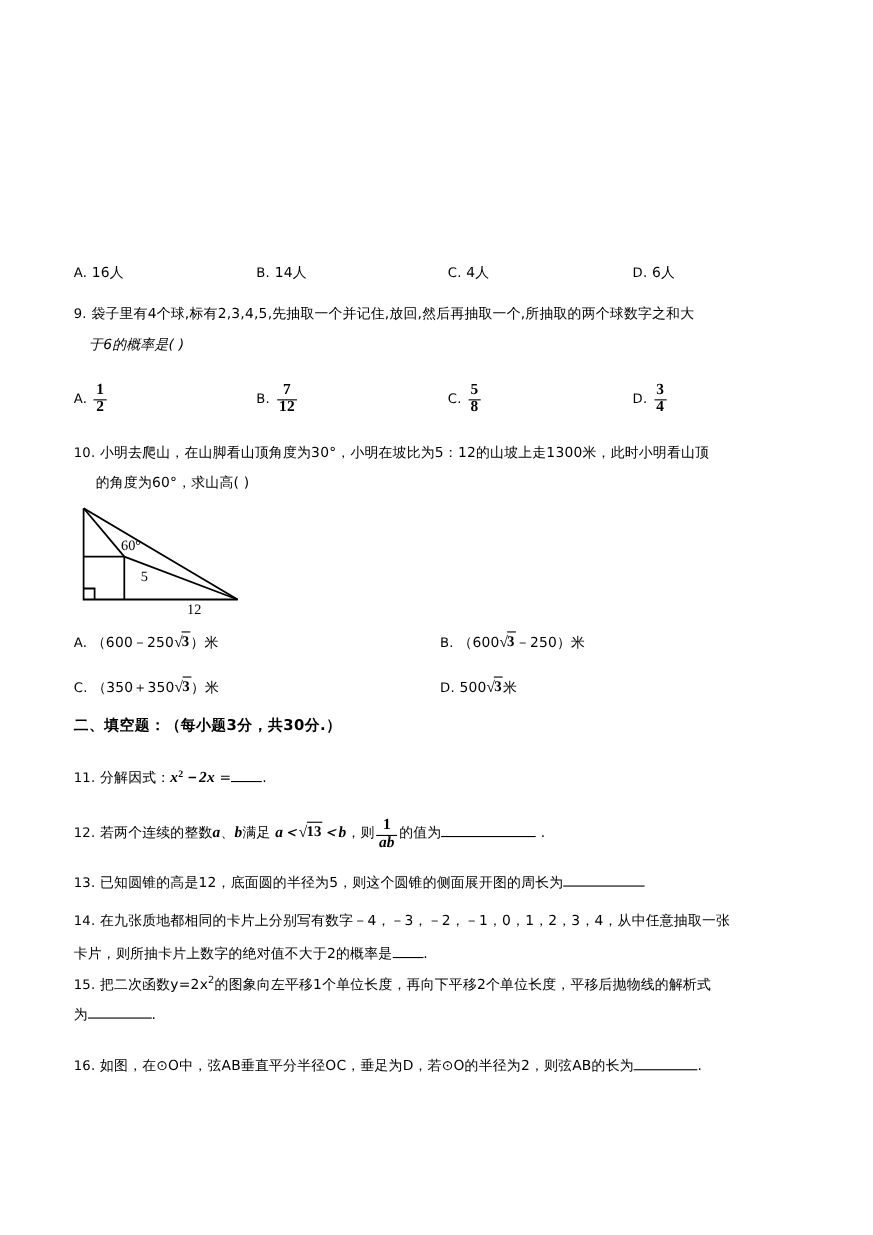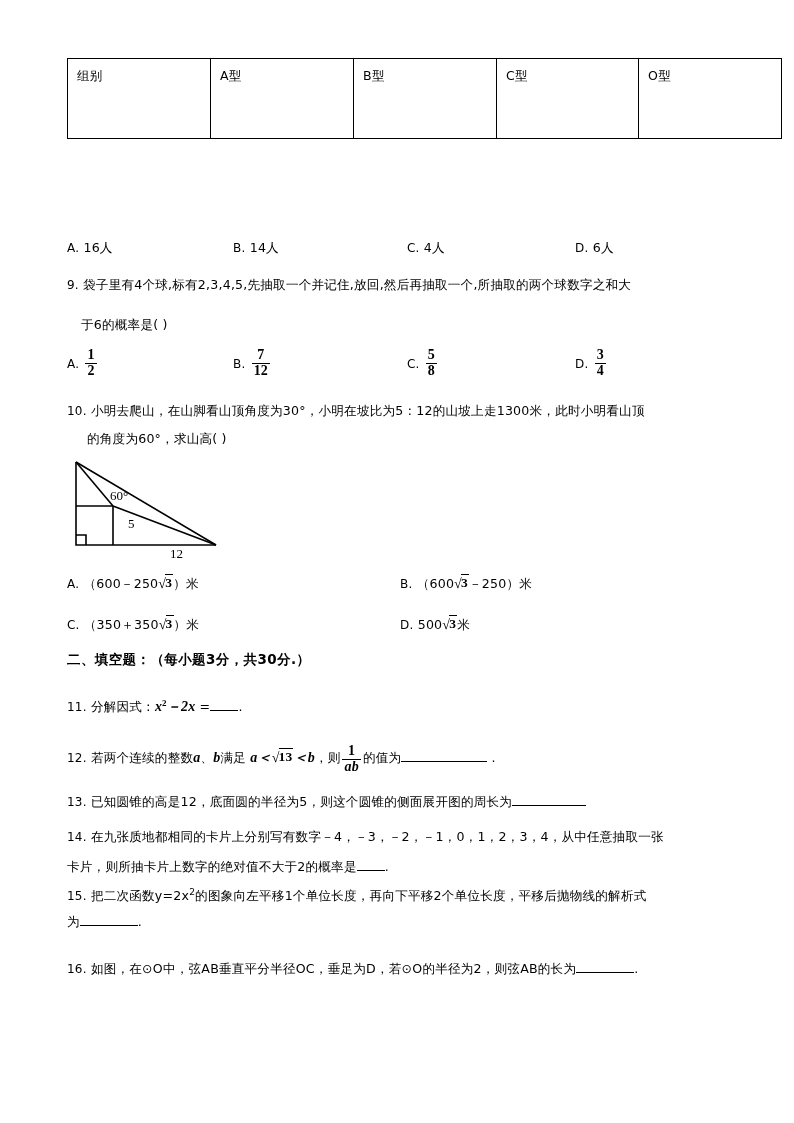--- a/index.html
+++ b/index.html
@@ -156,27 +156,20 @@
   }
 </style>
 </head>
 <body>
 
 <div class="page">
 <div class="content">
 
   <table class="freq-table">
     <tbody>
-          <tr>
-      <td class="c0">组别</td>
-      <td class="c1">A型</td>
-      <td class="c2">B型</td>
-      <td class="c3">C型</td>
-      <td class="c4">O型</td>
-    </tr>
   </tbody>
       </table>
 
   <div class="opt" style="left:0px; top:240px;">
     <span class="num">A.</span>
     <span>16人</span>
   </div>
   <div class="opt" style="left:166px; top:240px;">
     <span class="num">B.</span>
     <span>14人</span>
@@ -187,21 +180,21 @@
   </div>
   <div class="opt" style="left:508px; top:240px;">
     <span class="num">D.</span>
     <span>6人</span>
   </div>
 
   <div class="qline" style="left:0px; top:272px;">
     <span class="num">9.</span>
     <span>袋子里有4个球,标有2,3,4,5,先抽取一个并记住,放回,然后再抽取一个,所抽取的两个球数字之和大</span>
   </div>
-  <div class="qline" style="left:14px; top:312px;">
+  <div class="qline" style="left:14px; top:300px;font-style:italic;">
     <span>于6的概率是(        )</span>
   </div>
 
   <div class="opt" style="left:0px; top:348px;">
     <span class="num">A.</span>
     <span class="frac">
       <span class="top">1</span>
       <span class="bot">2</span>
     </span>
   </div>

